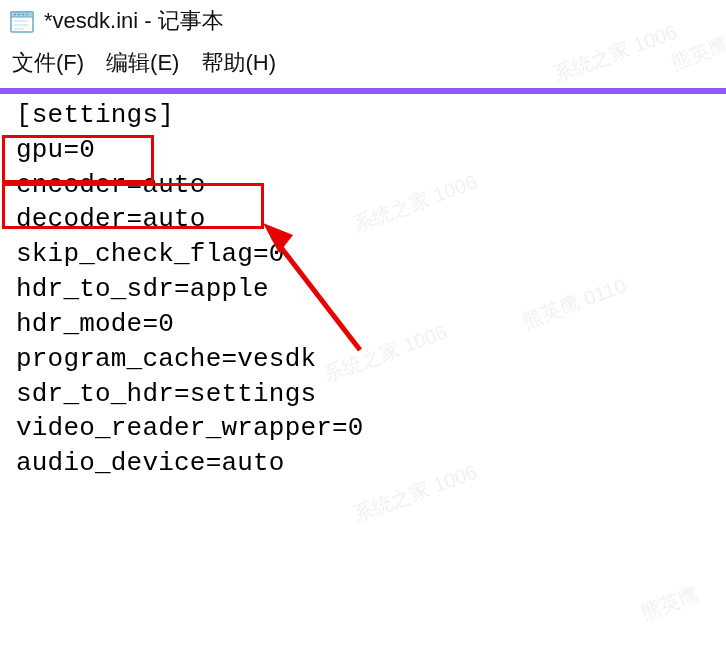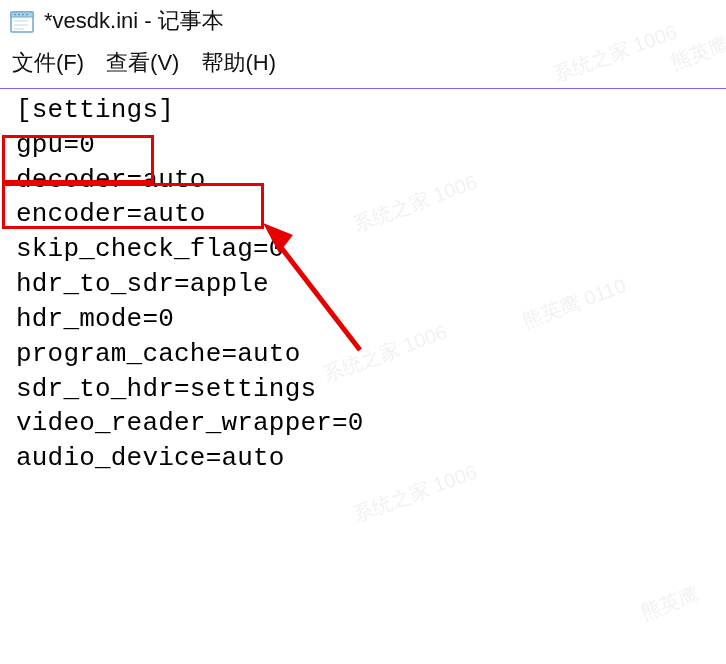--- a/index.html
+++ b/index.html
@@ -30,21 +30,21 @@
     .title-text {
       font-size: 22px;
       color: #111;
     }
     .menubar {
       display: flex;
       gap: 22px;
       padding: 8px 28px 10px 12px;
       font-size: 22px;
       color: #111;
-      border-bottom: 1px solid #8b5cf6;
+      border-bottom: 6px solid #8b5cf6;
     }
     .menu-item {
       cursor: default;
     }
     .content {
       padding: 4px 16px;
       font-family: Consolas, "Courier New", monospace;
       font-size: 26px;
       color: #000;
       line-height: 1.34;
@@ -89,33 +89,33 @@
       <line x1="6" y1="14" x2="20" y2="14" stroke="#bfd8e6" stroke-width="1"></line>
       <line x1="6" y1="18" x2="20" y2="18" stroke="#bfd8e6" stroke-width="1"></line>
       <line x1="6" y1="22" x2="16" y2="22" stroke="#bfd8e6" stroke-width="1"></line>
     </svg>
   </span>
   <span class="title-text">*vesdk.ini - 记事本</span>
 </div>
 
 <div class="menubar">
   <span class="menu-item">文件(F)</span>
-  <span class="menu-item">查看(V)</span>
+  <span class="menu-item">编辑(E)</span>
   <span class="menu-item">帮助(H)</span>
 </div>
 
 <div class="content">
   <div class="line">[settings]</div>
   <div class="line">gpu=0</div>
+  <div class="line">encoder=auto</div>
   <div class="line">decoder=auto</div>
-  <div class="line">encoder=auto</div>
   <div class="line">skip_check_flag=0</div>
   <div class="line">hdr_to_sdr=apple</div>
   <div class="line">hdr_mode=0</div>
-  <div class="line">program_cache=auto</div>
+  <div class="line">program_cache=vesdk</div>
   <div class="line">sdr_to_hdr=settings</div>
   <div class="line">video_reader_wrapper=0</div>
   <div class="line">audio_device=auto</div>
 </div>
 
 <div class="highlight-box" id="hbox1" style="top: 135px; left: 2px; width: 152px; height: 48px;"></div>
 <div class="highlight-box" id="hbox2" style="top: 183px; left: 2px; width: 262px; height: 46px;"></div>
 
 <svg class="arrow-layer" style="top:195px; left:245px;" width="130" height="170">
   <line x1="28" y1="42" x2="115" y2="155" stroke="#e60000" stroke-width="5"></line>

